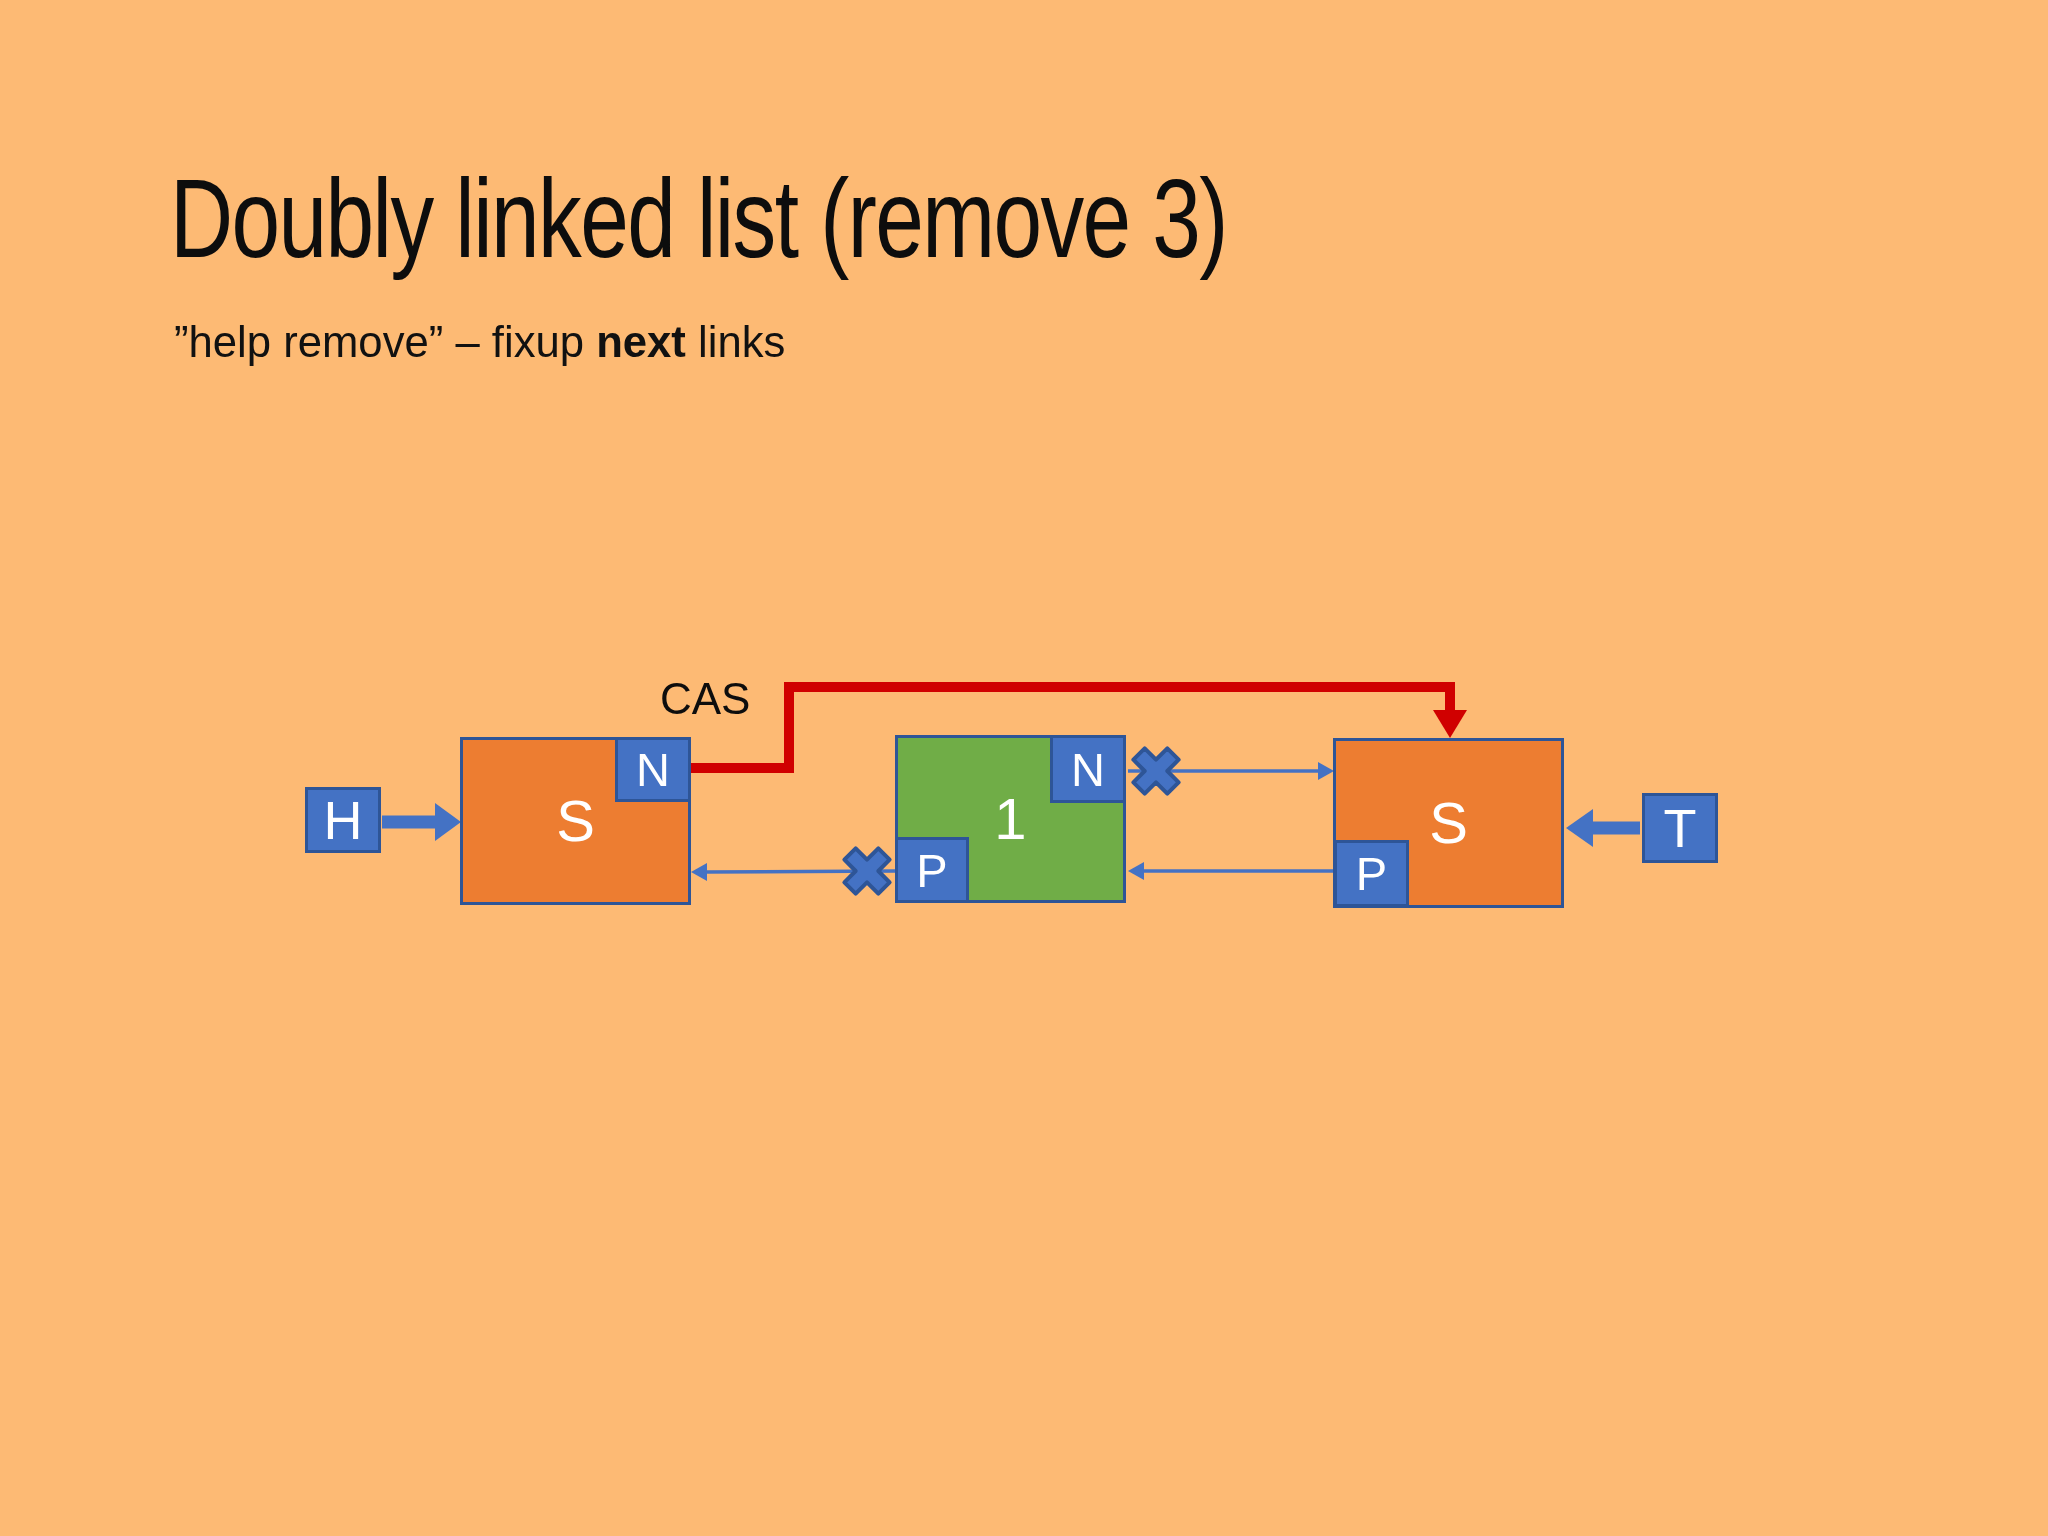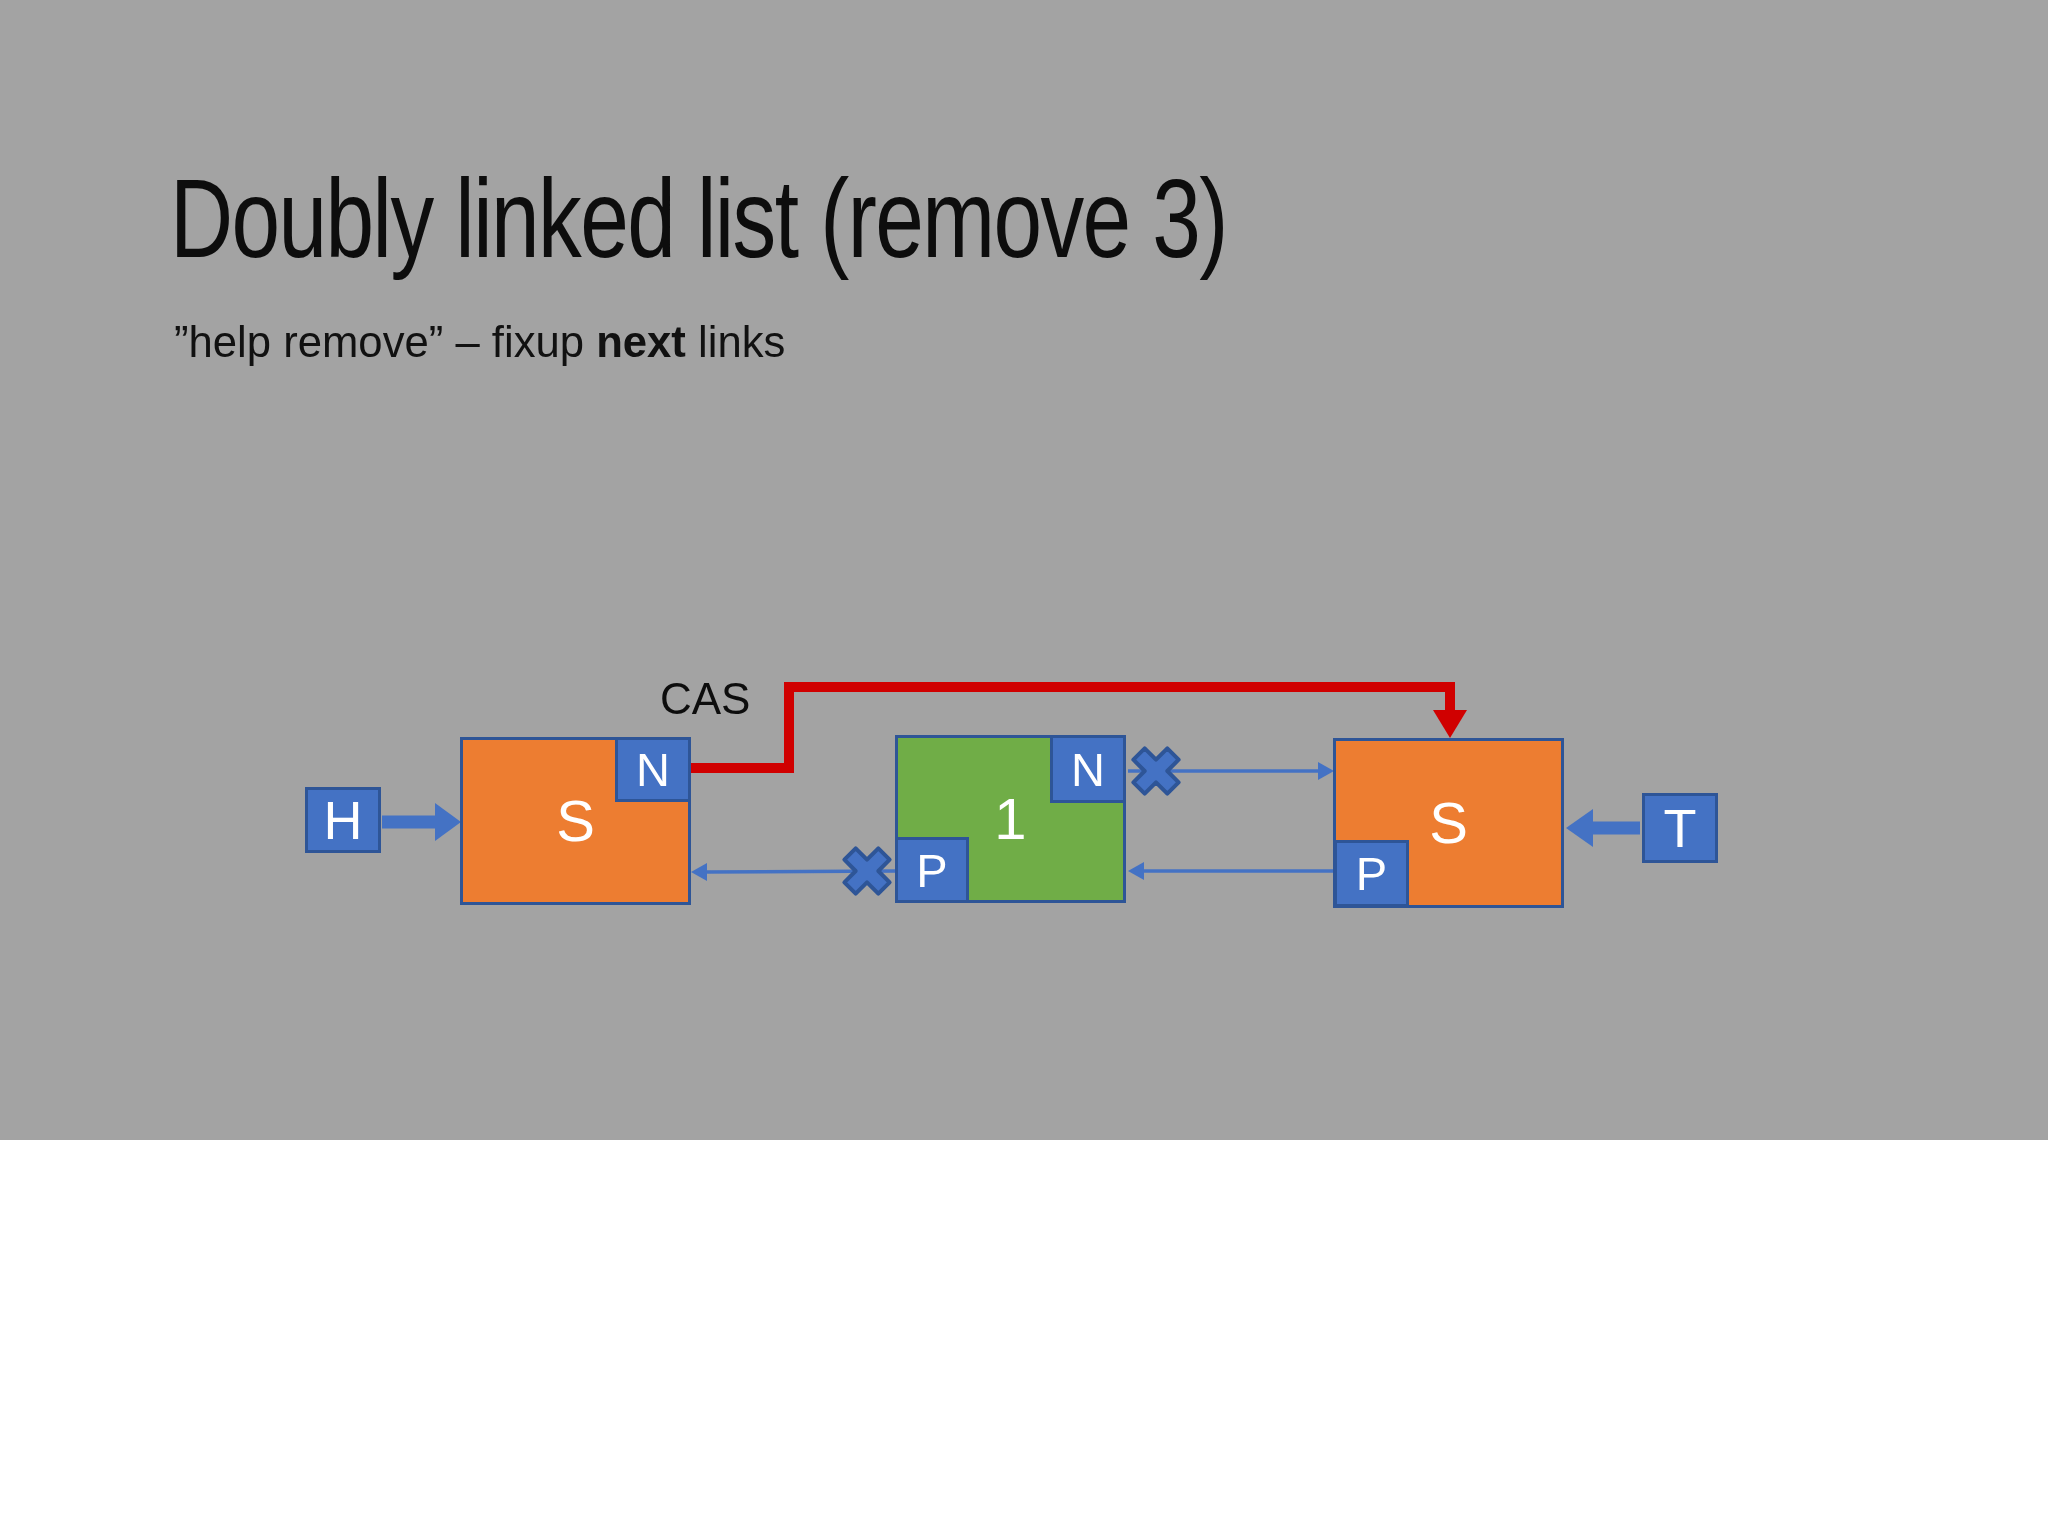--- a/index.html
+++ b/index.html
@@ -1,17 +1,17 @@
 <!DOCTYPE html>
 <html><head>
 <meta charset="utf-8">
 <style>
   html,body{margin:0;padding:0;background:#ffffff;}
   .slide{
-    position:relative;width:2048px;height:1140px;background:#a3a3a3;overflow:hidden;
+    position:relative;width:2048px;height:1536px;background:#fdba74;overflow:hidden;
     font-family:"Liberation Sans","DejaVu Sans",sans-serif;
   }
   .title{
     position:absolute;left:170px;top:159px;margin:0;
     font-size:112px;font-weight:300;line-height:120px;color:#0d0d0d;
     letter-spacing:-2px;white-space:nowrap;
     transform:scaleX(0.78);transform-origin:left center;
   }
   .subtitle{
     position:absolute;left:174px;top:312px;margin:0;

